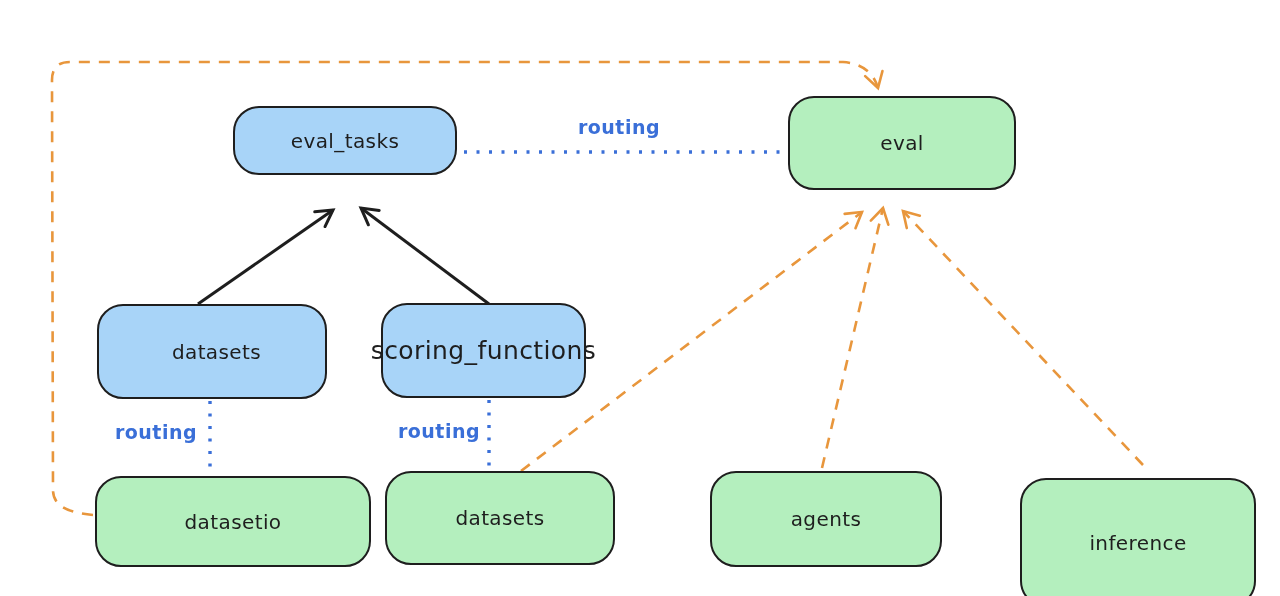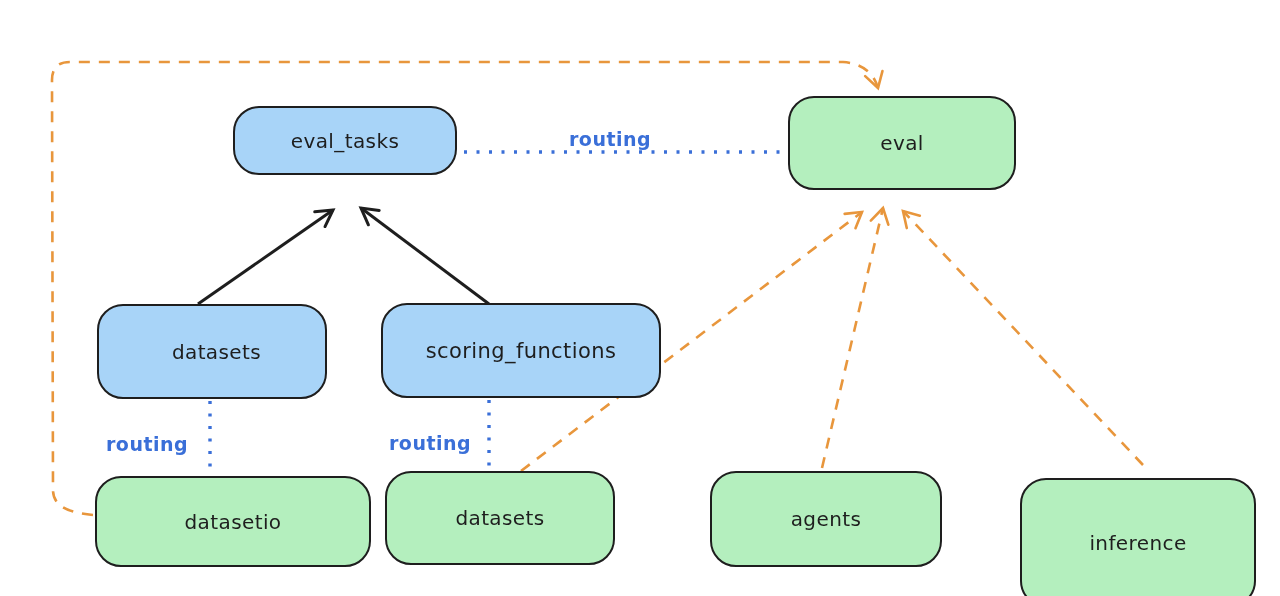--- a/index.html
+++ b/index.html
@@ -7,21 +7,21 @@
   .canvas{position:relative;width:1280px;height:596px;background:#ffffff;}
   svg.wires{position:absolute;left:0;top:0;pointer-events:none;}
   svg.wires path{pointer-events:stroke;}
   .node{position:absolute;border:2.6px solid var(--stroke);border-radius:26px;
     display:flex;align-items:center;justify-content:center;
     color:var(--stroke);font-size:20px;letter-spacing:0.4px;cursor:pointer;
     box-sizing:border-box;}
   .node.blue{background:var(--blue-fill);}
   .node.green{background:var(--green-fill);}
   .edge-label{position:absolute;color:var(--blue-line);font-size:19px;font-weight:600;
-    letter-spacing:0.5px;width:100px;margin-top:12px;}
+    letter-spacing:0.5px;text-align:center;width:100px;}
 </style>
 </head>
 <body style="background: rgb(255, 255, 255);">
 
 <div class="canvas">
 
   <svg class="wires" width="1280" height="596" viewBox="0 0 1280 596">
     <defs>
       <marker id="ah-black" markerUnits="userSpaceOnUse" markerWidth="40" markerHeight="40" refX="0" refY="0" orient="auto" style="overflow:visible">
         <path d="M-16,-9 L0,0 L-16,9" fill="none" stroke="var(--stroke)" stroke-width="3" stroke-linecap="round"></path>
@@ -50,21 +50,21 @@
   </div>
 
   <div class="node green" style="left:788px;top:96px;width:228px;height:94px;">
     <span>eval</span>
   </div>
 
   <div class="node blue" style="left:97px;top:304px;width:230px;height:95px;padding-left:9px;">
     <span>datasets</span>
   </div>
 
-  <div class="node blue" style="left:381px;top:303px;width:280px;height:95px;font-size:21px;">
+  <div class="node blue" style="left:381px;top:303px;width:205px;height:95px;font-size:25px;">
     <span>scoring_functions</span>
   </div>
 
   <div class="node green" style="left:95px;top:476px;width:276px;height:91px;">
     <span>datasetio</span>
   </div>
 
   <div class="node green" style="left:385px;top:471px;width:230px;height:94px;">
     <span>datasets</span>
   </div>

